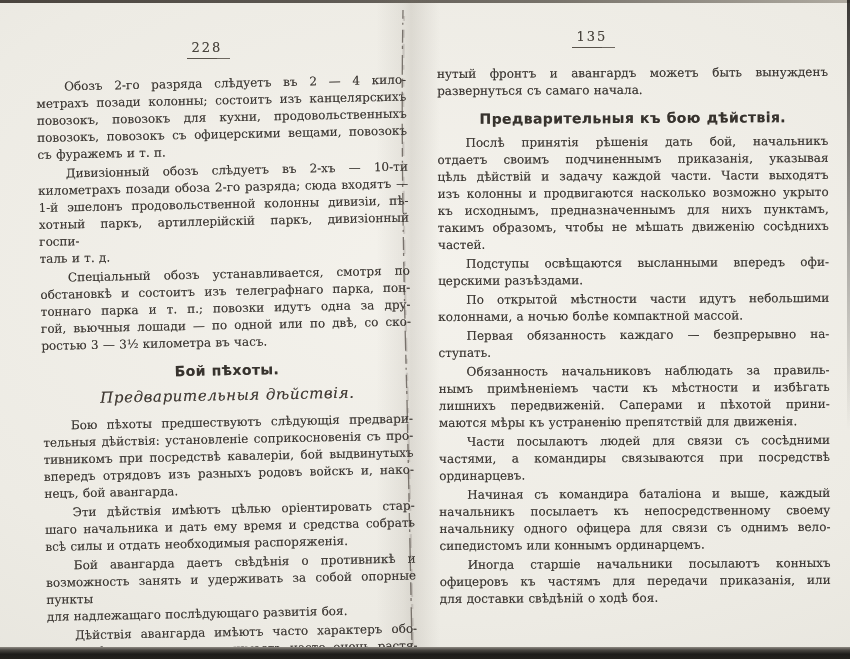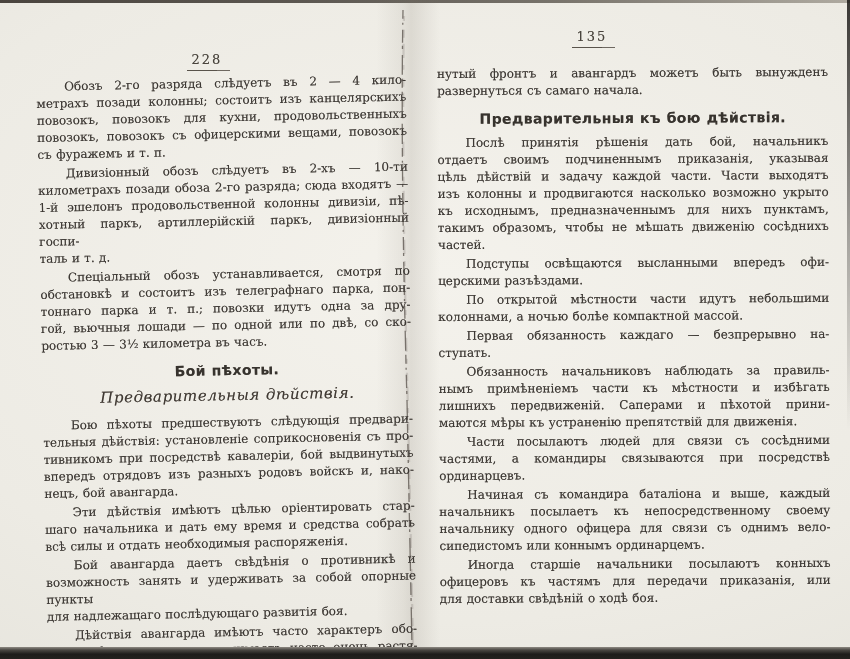--- a/index.html
+++ b/index.html
@@ -20,21 +20,21 @@
   .right-edge { position:absolute; top:0; right:0; width:3px; height:430px;
     background:linear-gradient(180deg,rgba(25,23,21,.85) 0%,rgba(25,23,21,.35) 55%,rgba(25,23,21,0) 100%); }
   .gutter-shadow { position:absolute; top:0; left:376px; width:64px; height:100%;
     background:linear-gradient(90deg,rgba(118,110,98,0) 0%,rgba(118,110,98,.10) 42%,rgba(118,110,98,.16) 55%,rgba(118,110,98,0) 100%); }
   .crease { position:absolute; left:393px; top:0; }
 
   
   .pagenum { position:absolute; width:60px; text-align:center;
     font-size:13px; letter-spacing:2px; color:#49443d;
     text-shadow:0 0 .6px rgba(70,62,54,.5); }
-  #pagenum-left { left:177px; top:52px; }
+  #pagenum-left { left:177px; top:40px; }
   #pagenum-right { left:562px; top:29px; }
   .pagenum-rule { width:40px; height:1px; background:#59534b; margin:2px auto 0; }
   .pagenum-rule::after { content:""; display:block; width:13px; height:1px;
     background:#6e6860; margin:3px 0 0 30px; }
 
   
   .page-text { position:absolute; font-size:12px; line-height:17px;
     text-shadow:0 0 .6px rgba(70,62,54,.55); word-spacing:.5px; }
   #page-left-text  { left:36px;  top:79px; width:370px; transform:rotate(-1.15deg); transform-origin:0 0; }
   #page-right-text { left:437px; top:66px; width:391px; transform:rotate(-0.3deg);  transform-origin:0 0; }

